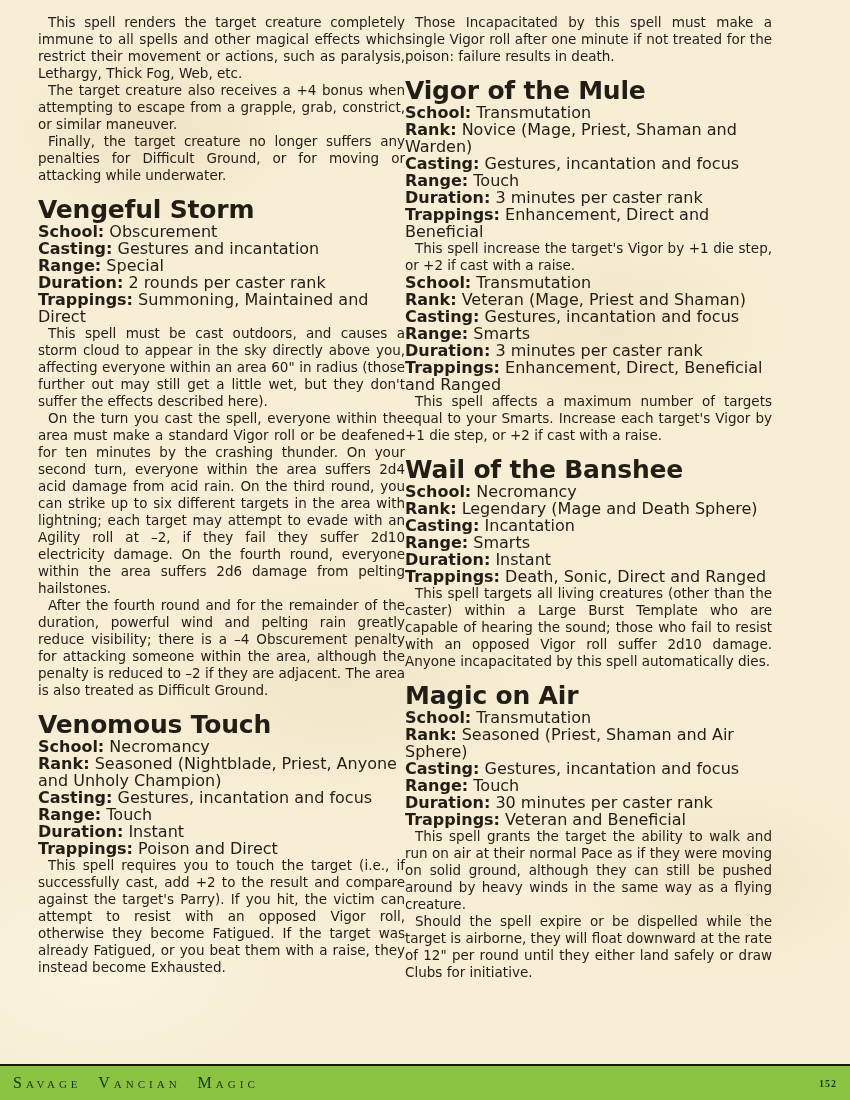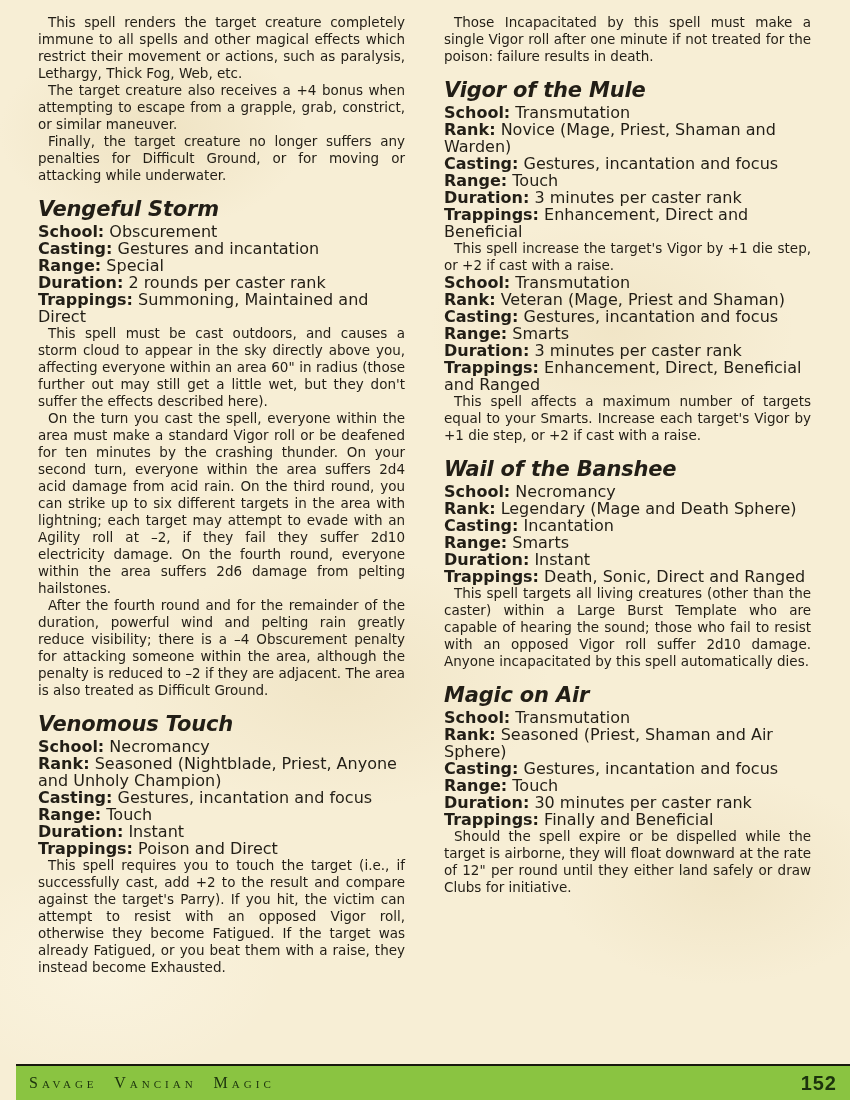--- a/index.html
+++ b/index.html
@@ -20,54 +20,53 @@
     position:relative;width:850px;height:1100px;box-sizing:border-box;
     background-color:var(--paper);
     background-image:
       radial-gradient(ellipse 220px 140px at 18% 12%, rgba(223,205,160,0.35), rgba(223,205,160,0) 70%),
       radial-gradient(ellipse 260px 160px at 72% 30%, rgba(226,209,166,0.30), rgba(226,209,166,0) 70%),
       radial-gradient(ellipse 300px 180px at 40% 62%, rgba(224,206,162,0.28), rgba(224,206,162,0) 70%),
       radial-gradient(ellipse 240px 150px at 85% 80%, rgba(226,209,166,0.30), rgba(226,209,166,0) 70%),
       radial-gradient(ellipse 260px 160px at 12% 88%, rgba(253,248,232,0.5), rgba(253,248,232,0) 70%);
   }
   .columns{
-    display:flex;gap:39px;
+    display:flex;
     padding:14px 38px 0 38px;box-sizing:border-box;
   }
   .col{width:367px;flex:0 0 367px;}
   .body-para{
     margin:0;font-size:13.5px;line-height:17px;
     text-align:justify;text-indent:10px;
   }
   .spell-title{
     margin:13px 0 1px 0;
-    font-size:21px;line-height:25px;font-weight:700;
+    font-size:25px;line-height:25px;font-weight:700;
     letter-spacing:-0.2px;
-    font-style:italic;
   }
   .stat-line{font-size:16px;line-height:17px;text-align:left;}
   .stat-label{font-weight:700;}
   .footer{
-    position:absolute;left:16px;right:0;bottom:0;height:36px;
+    position:absolute;left:0;right:0;bottom:0;height:36px;
     background:var(--green);
     border-top:2px solid var(--footer-rule);
     box-sizing:border-box;
     display:flex;align-items:center;justify-content:space-between;
     padding:0 13px;
     gap:26px;
   }
   .footer-title{
     font-family:"Liberation Serif","DejaVu Serif",serif;
     font-variant:small-caps;
     font-size:16px;letter-spacing:4px;word-spacing:9px;
     color:var(--footer-ink);
   }
   .footer-page{
-    font-family:Liberation Sans, sans-serif;
-    font-weight:700;font-size:20px;letter-spacing:1px;
+    font-family:Liberation Serif, serif;
+    font-weight:700;font-size:10px;letter-spacing:1px;
     color:var(--footer-ink);
   }
 </style>
 </head>
 <body>
 
 <div class="page">
   <div class="columns">
     <div class="col">
         <p class="body-para">This spell renders the target creature completely immune to all spells and other magical effects which restrict their movement or actions, such as paralysis, Lethargy, Thick Fog, Web, etc.</p>
@@ -115,21 +114,22 @@
         <div class="stat-line"><span class="stat-label">Range:</span> <span class="stat-value">Smarts</span></div>
         <div class="stat-line"><span class="stat-label">Duration:</span> <span class="stat-value">Instant</span></div>
         <div class="stat-line"><span class="stat-label">Trappings:</span> <span class="stat-value">Death, Sonic, Direct and Ranged</span></div>
         <p class="body-para">This spell targets all living creatures (other than the caster) within a Large Burst Template who are capable of hearing the sound; those who fail to resist with an opposed Vigor roll suffer 2d10 damage. Anyone incapacitated by this spell automatically dies.</p>
         <h2 class="spell-title">Magic on Air</h2>
         <div class="stat-line"><span class="stat-label">School:</span> <span class="stat-value">Transmutation</span></div>
         <div class="stat-line"><span class="stat-label">Rank:</span> <span class="stat-value">Seasoned (Priest, Shaman and Air Sphere)</span></div>
         <div class="stat-line"><span class="stat-label">Casting:</span> <span class="stat-value">Gestures, incantation and focus</span></div>
         <div class="stat-line"><span class="stat-label">Range:</span> <span class="stat-value">Touch</span></div>
         <div class="stat-line"><span class="stat-label">Duration:</span> <span class="stat-value">30 minutes per caster rank</span></div>
-        <div class="stat-line"><span class="stat-label">Trappings:</span> <span class="stat-value">Finally and Beneficial</span></div>
+        <div class="stat-line"><span class="stat-label">Trappings:</span> <span class="stat-value">Veteran and Beneficial</span></div>
+        <p class="body-para">This spell grants the target the ability to walk and run on air at their normal Pace as if they were moving on solid ground, although they can still be pushed around by heavy winds in the same way as a flying creature.</p>
         <p class="body-para">Should the spell expire or be dispelled while the target is airborne, they will float downward at the rate of 12" per round until they either land safely or draw Clubs for initiative.</p>
       </div>
   </div>
   <div class="footer">
     <span class="footer-title">Savage Vancian Magic</span>
     <span class="footer-page">152</span>
   </div>
 </div>
 
 </body></html>

